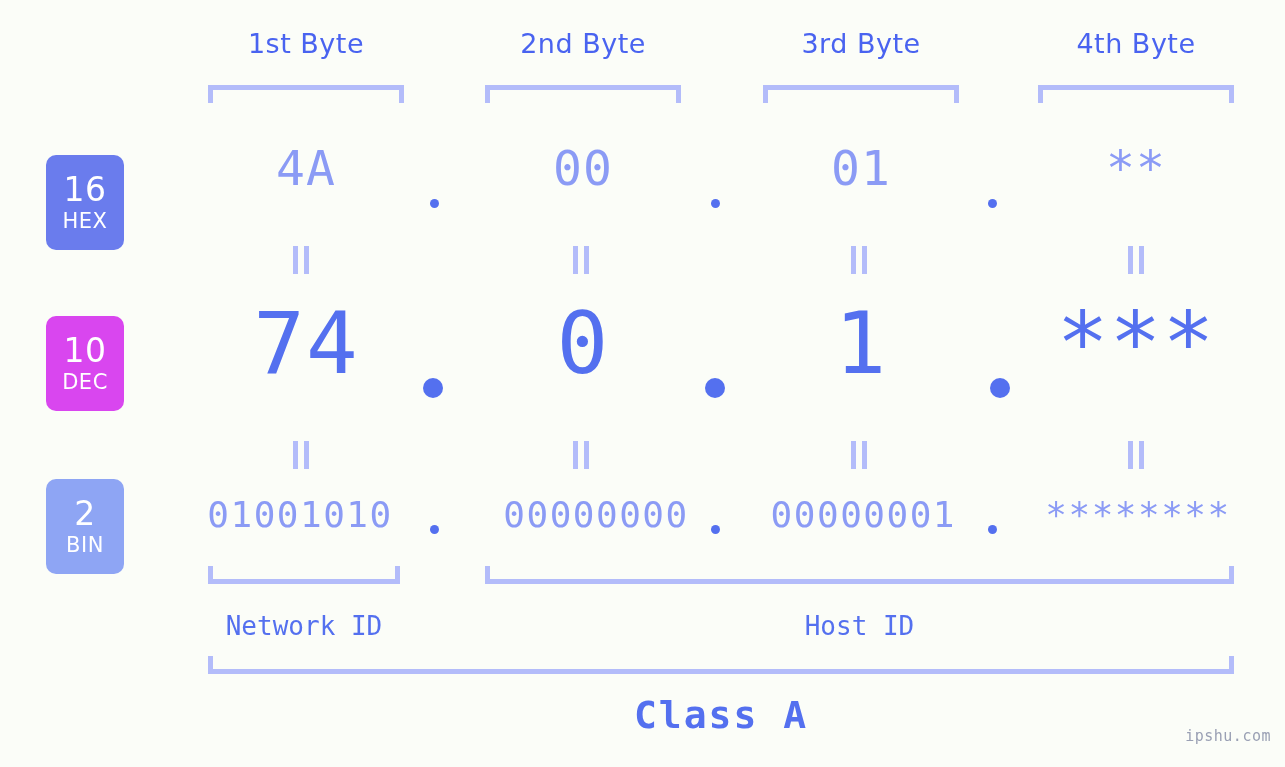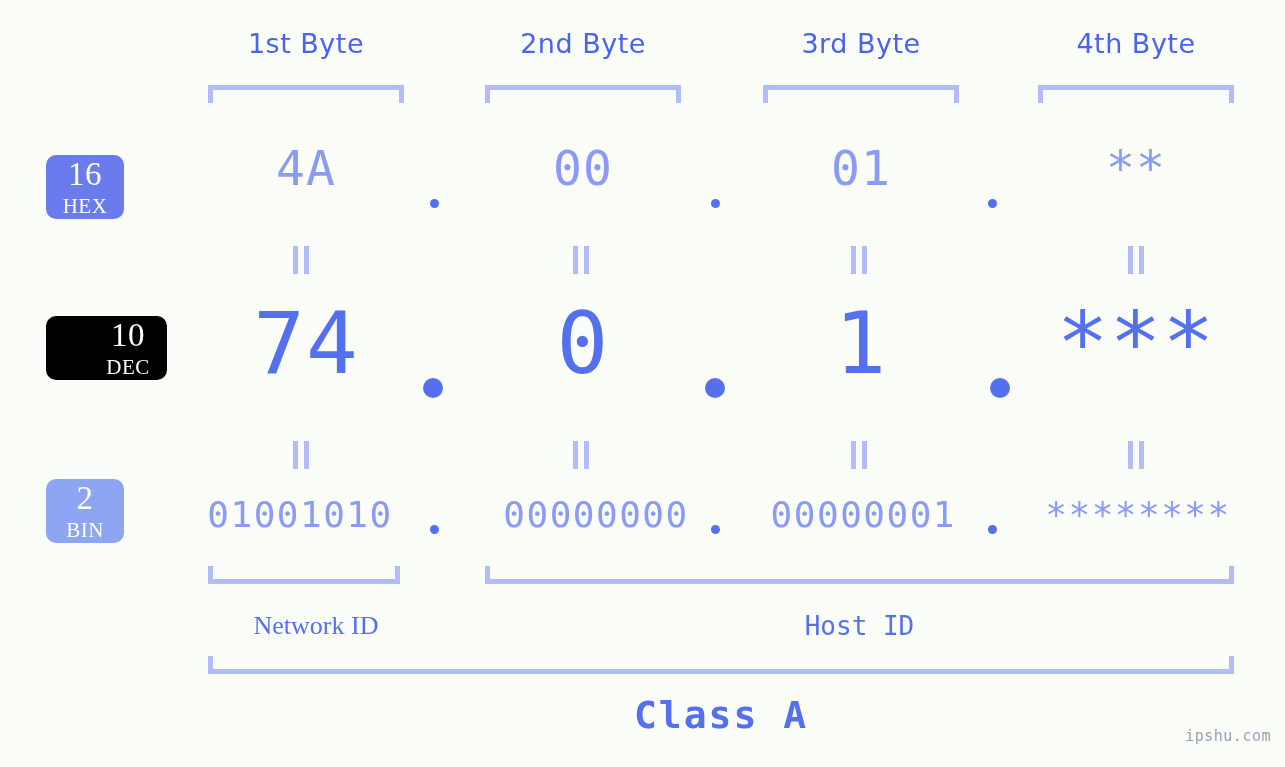--- a/index.html
+++ b/index.html
@@ -49,42 +49,41 @@
   .bracket-up {             
     border-width: 0 5px 5px 5px;
     height: 18px;
   }
 
   
   .badge {
     position: absolute;
     left: 46px;
     width: 78px;
-    height: 64px;
+    height: 95px;
     border-radius: 10px;
     display: flex;
     flex-direction: column;
     align-items: center;
     justify-content: center;
     color: #ffffff;
     line-height: 1;
-    font-family: Liberation Serif, serif;
   }
   .badge .base-num {
     font-size: 33px;
     font-weight: 400;
     letter-spacing: 0.5px;
   }
   .badge .base-name {
     font-size: 21px;
     margin-top: 5px;
     letter-spacing: 0.5px;
   }
   .badge-hex { top: 155px; background: #6a7ced; }
-  .badge-dec { top: 316px; background: #000000; padding-left: 43px; }
+  .badge-dec { top: 316px; background: #d946ef; }
   .badge-bin { top: 479px; background: #8ea5f4; }
 
   
   .value {
     position: absolute;
     text-align: center;
     white-space: nowrap;
     font-family: "DejaVu Sans Mono", monospace;
     line-height: 1;
   }
@@ -234,21 +233,21 @@
     <div class="value" style="left:202px; width:196px;">01001010</div>
     <div class="dot dot-bin" style="left:430px;"></div>
     <div class="value" style="left:498px; width:196px;">00000000</div>
     <div class="dot dot-bin" style="left:711px;"></div>
     <div class="value" style="left:760px; width:196px;text-align:right;">00000001</div>
     <div class="dot dot-bin" style="left:988px;"></div>
     <div class="value" style="left:1040px; width:196px;">********</div>
   </div>
 
   <div class="bracket bracket-up" style="left:208px; top:566px; width:192px;"></div>
-  <div class="section-label" style="left:220px; top:613px; width:192px;font-family:Liberation Serif, serif;">Network ID</div>
+  <div class="section-label" style="left:208px; top:613px; width:192px;">Network ID</div>
 
   <div class="bracket bracket-up" style="left:485px; top:566px; width:749px;"></div>
   <div class="section-label" style="left:485px; top:613px; width:749px;">Host ID</div>
 
   <div class="bracket bracket-up" style="left:208px; top:656px; width:1026px;"></div>
   <div class="class-label" style="left:208px; top:696px; width:1026px;">Class A</div>
 
   <div class="watermark">ipshu.com</div>
 
 </div>

